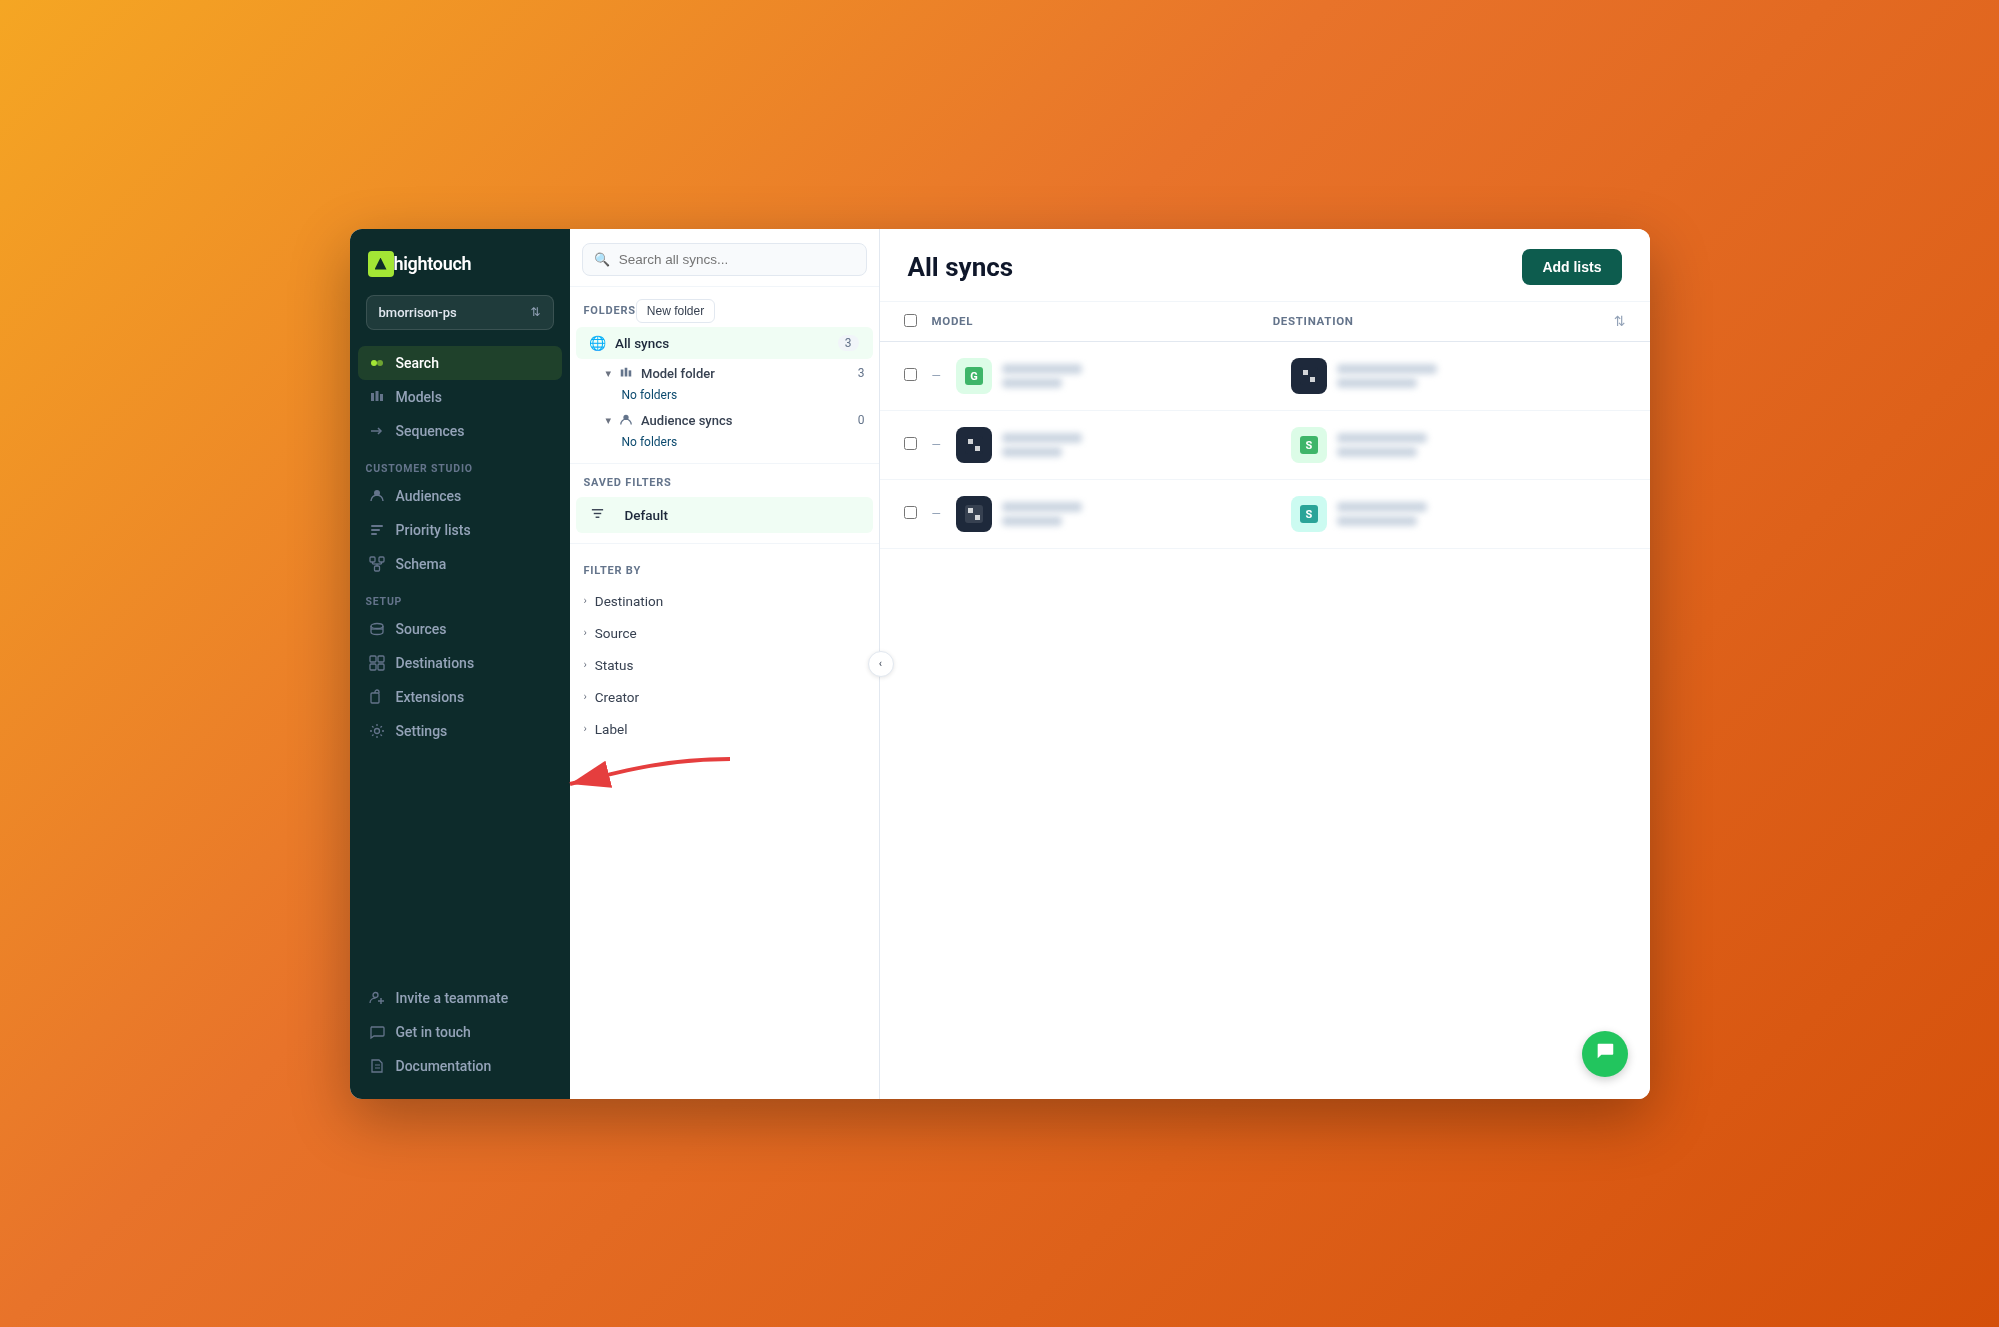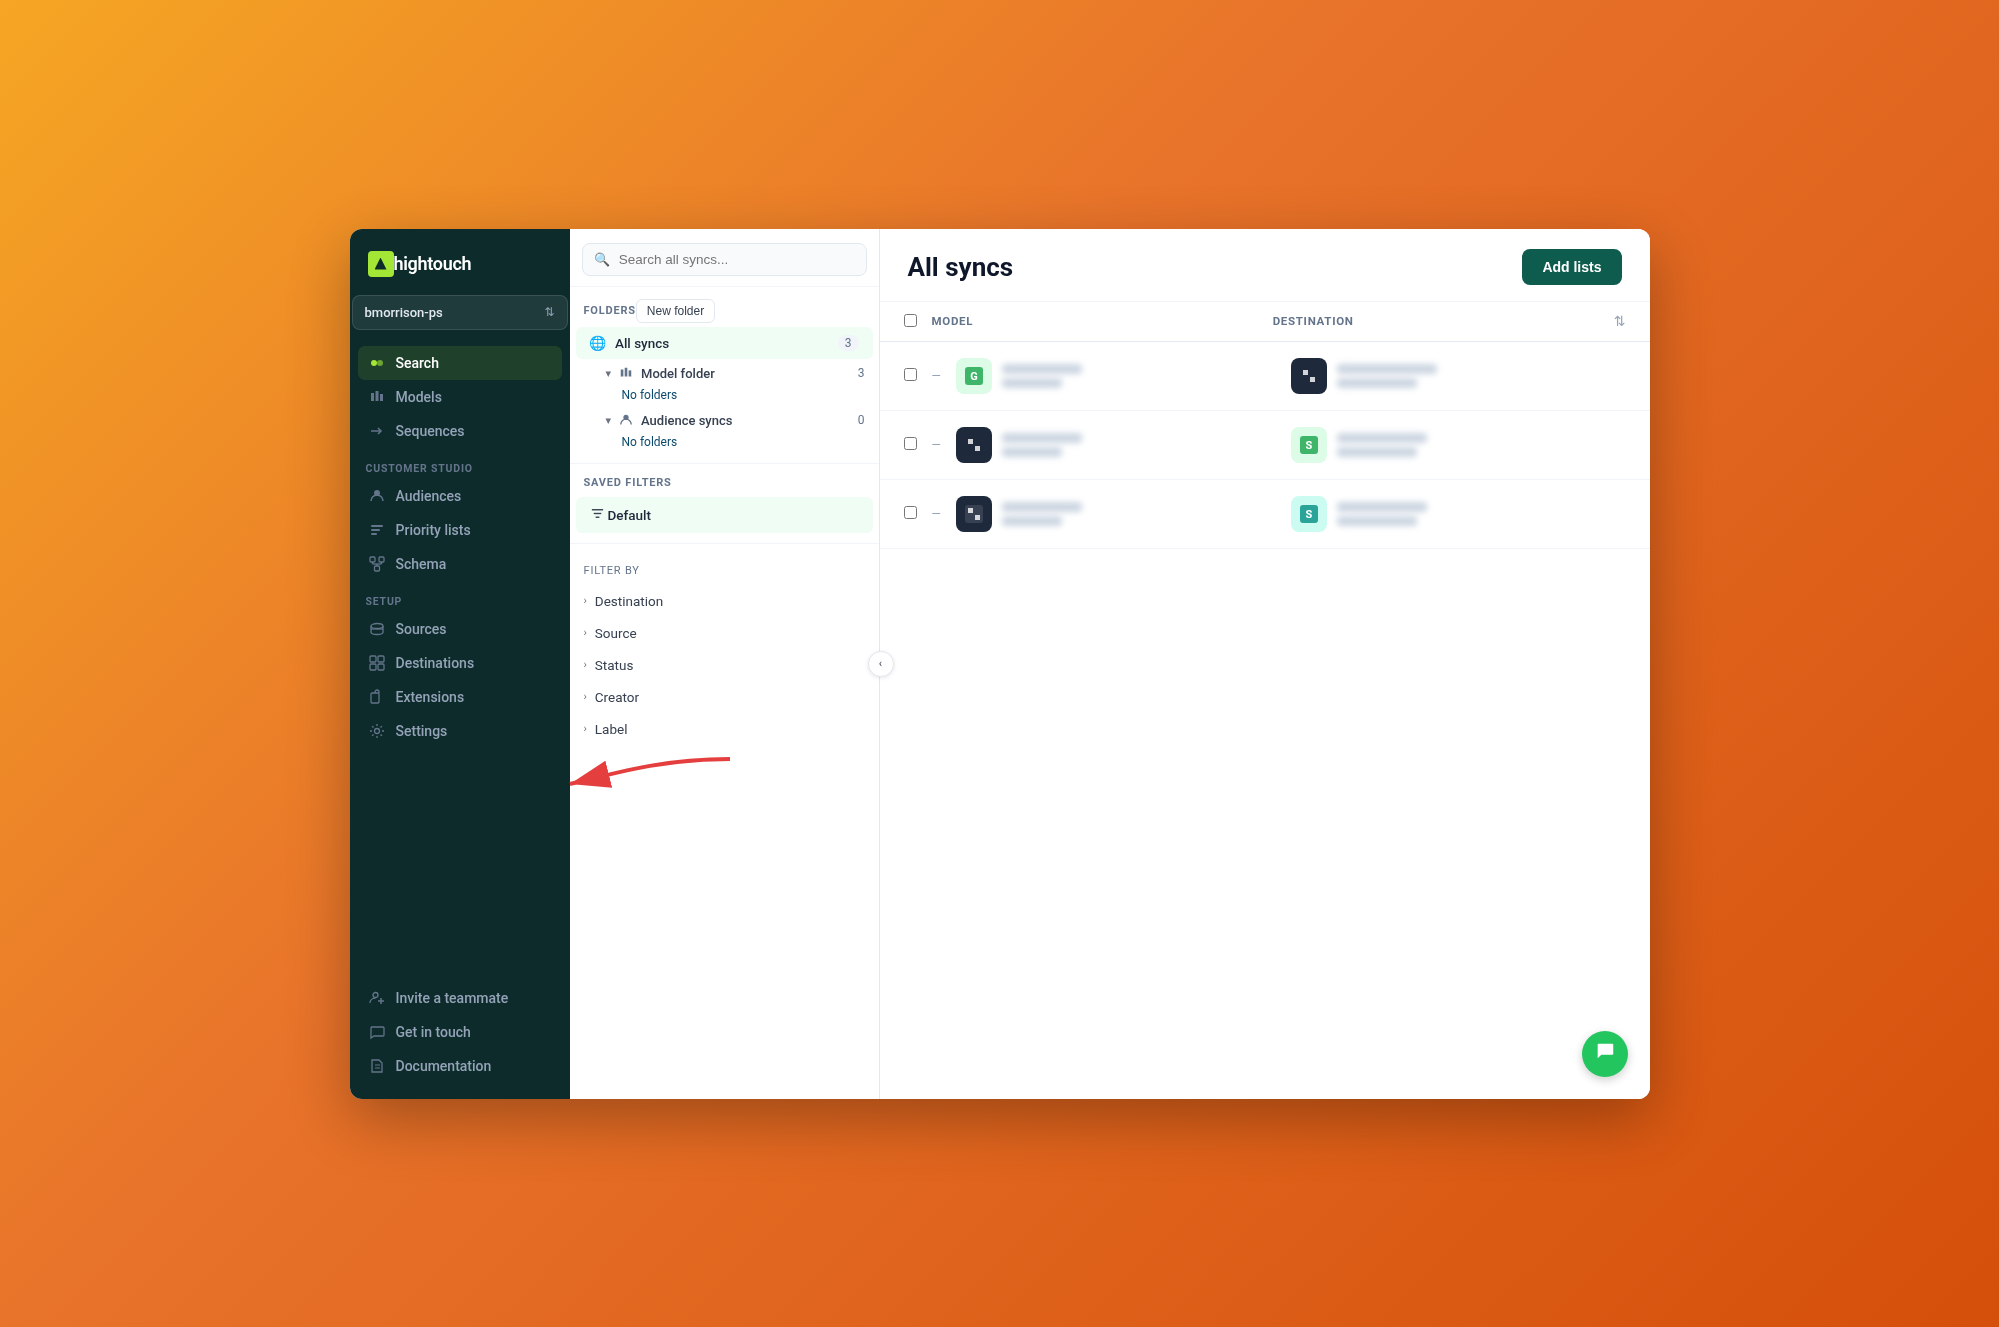--- a/index.html
+++ b/index.html
@@ -52,21 +52,21 @@
       background: #0d2b2b;
       clip-path: polygon(0 100%, 50% 0, 100% 100%);
     }
     .logo-text {
       color: #fff;
       font-size: 18px;
       font-weight: 600;
       letter-spacing: -0.3px;
     }
     .workspace-selector {
-      margin: 0 2px 16px;
+      margin: 0 16px 16px;
       background: rgba(255,255,255,0.08);
       border: 1px solid rgba(255,255,255,0.12);
       border-radius: 8px;
       padding: 9px 12px;
       display: flex;
       align-items: center;
       justify-content: space-between;
       cursor: pointer;
     }
     .workspace-name {
@@ -224,33 +224,33 @@
       font-size: 11px;
       font-weight: 700;
       letter-spacing: 0.8px;
       color: #64748b;
       text-transform: uppercase;
       padding: 4px 14px 8px;
     }
     .filter-item {
       display: flex;
       align-items: center;
-      gap: 3px;
+      gap: 20px;
       padding: 9px 14px;
       margin: 0 6px 2px;
       background: #f0fdf4;
       border-radius: 6px;
       cursor: pointer;
     }
     .filter-icon { font-size: 14px; color: #374151; }
     .filter-name { font-size: 13.5px; color: #1e293b; font-weight: 500; }
 
     .filter-by-label {
       font-size: 11px;
-      font-weight: 400;
+      font-weight: 700;
       letter-spacing: 0.8px;
       color: #64748b;
       text-transform: uppercase;
       padding: 12px 14px 8px;
     }
     .filter-expand-item {
       display: flex;
       align-items: center;
       gap: 8px;
       padding: 8px 14px;

